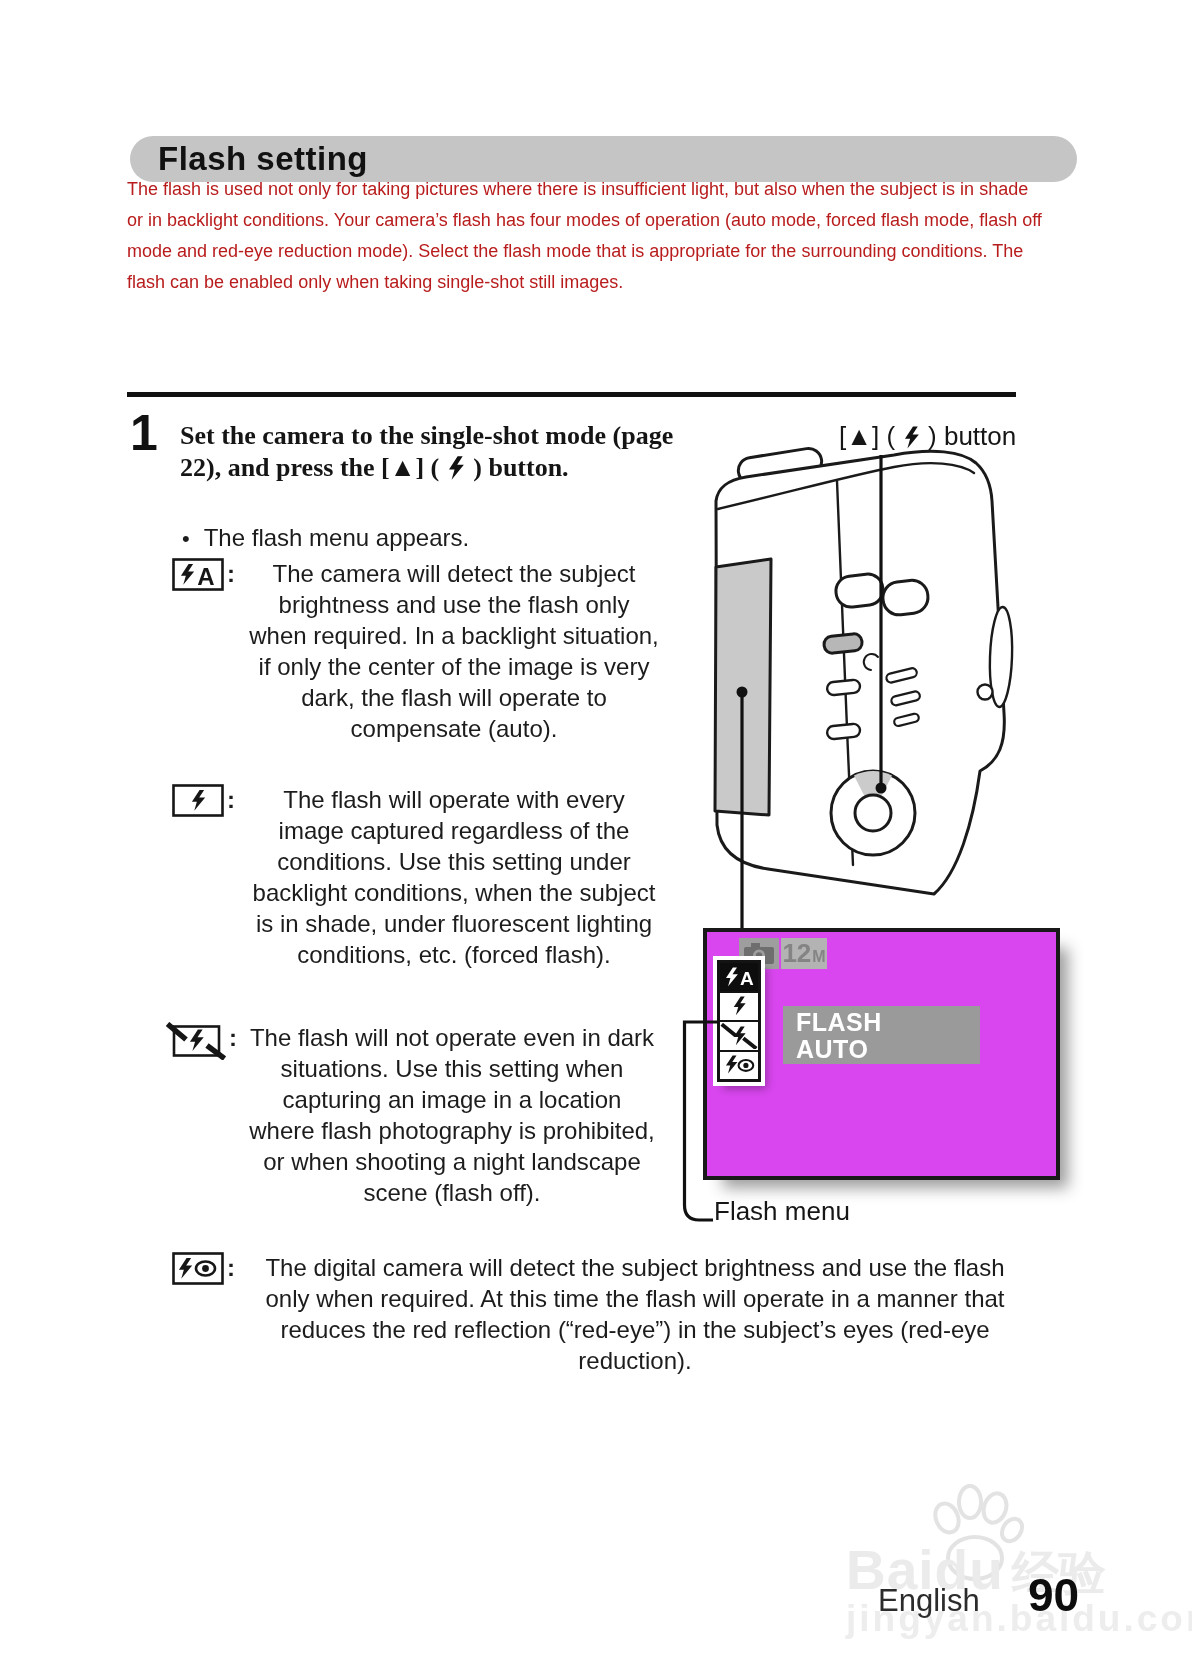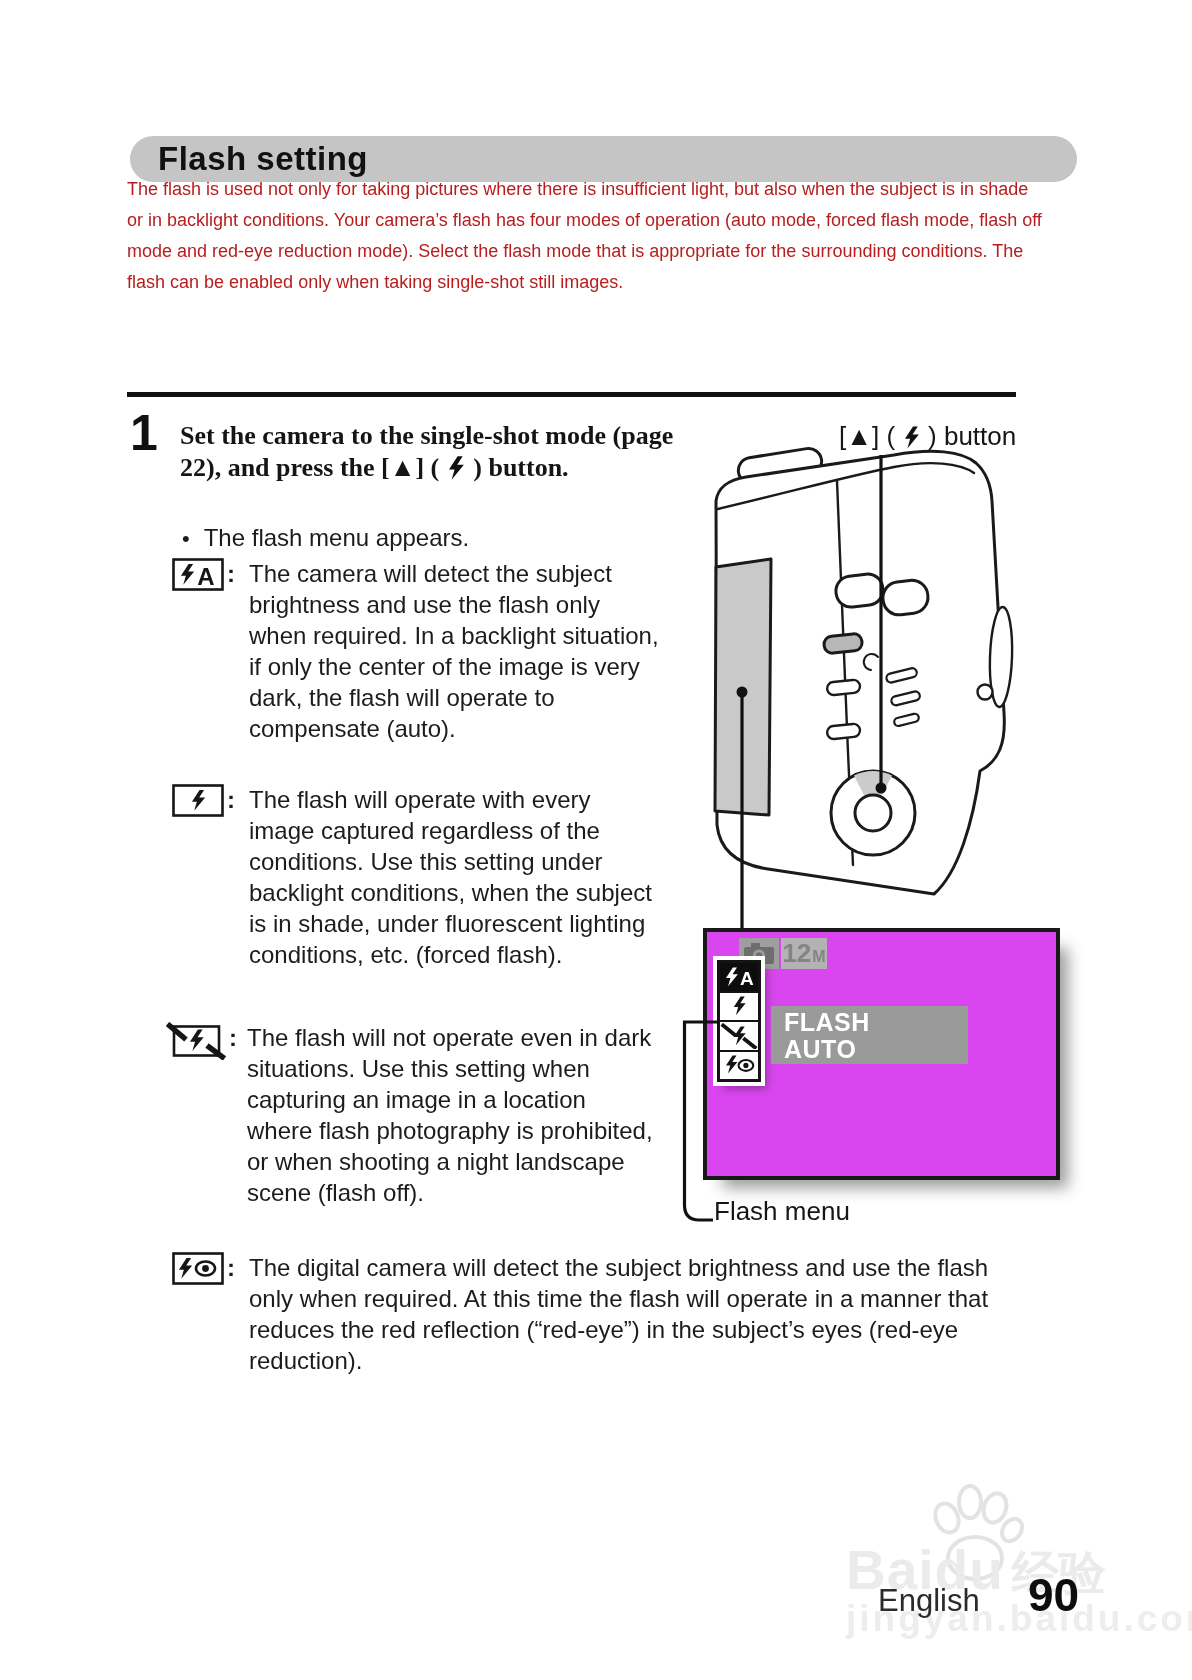--- a/index.html
+++ b/index.html
@@ -33,21 +33,21 @@
     font-size:26px; font-weight:bold; line-height:32px; color:#151515;font-family:Liberation Serif, serif;
   }
   .inline-bolt { vertical-align:-4px; margin:0 9px; }
 
   .bullet-line { left:182px; top:523px; font-size:24px; line-height:30px; }
   .bullet-line .marker { margin-right:14px; font-size:22px; }
 
   .mode-item { display:flex; align-items:flex-start; }
   .mode-icon-col { flex:none; display:flex; align-items:flex-start; }
   .mode-colon { font-size:24px; font-weight:bold; margin-left:3px; margin-top:2px; }
-  .mode-text { font-size:24px; line-height:31px; margin-left:14px; }
+  .mode-text { font-size:24px; line-height:31px; margin-left:14px;text-align:center; }
   #mode-item-0 { left:172px; top:558px; }
   #mode-item-1 { left:172px; top:784px; }
   #mode-item-2 { left:166px; top:1022px; }
   #mode-item-3 { left:172px; top:1252px; }
   #mode-item-0 .mode-text, #mode-item-1 .mode-text, #mode-item-2 .mode-text { width:410px; }
   #mode-item-2 .mode-text { margin-left:10px; }
   #mode-item-3 .mode-text { width:772px; }
 
   
   .figure-label {
@@ -72,21 +72,21 @@
     position:absolute; left:10px; top:28px; width:44px; height:122px;
     background:#ffffff; border:3px solid #131313;
     box-shadow:0 0 0 4px #ffffff, 6px 7px 8px rgba(0,0,0,0.3);
     display:flex; flex-direction:column;
   }
   .strip-cell { flex:1; display:flex; align-items:center; justify-content:center; }
   .strip-cell.sep { border-bottom:2px solid #131313; }
   .strip-cell.selected { background:#0d0d0d; }
 
   .flashbox {
-    position:absolute; left:64px; top:74px; width:197px; height:58px;
+    position:absolute; left:76px; top:74px; width:197px; height:58px;
     background:#9a9a9a; color:#ffffff; font-weight:bold;
     font-size:25px; line-height:27px; padding:3px 16px 0 13px; letter-spacing:0.5px;
   }
 
   .elbow { left:681px; top:1019px; }
   .flash-menu-label { left:714px; top:1196px; font-size:26px; color:#161616; }
 
   
   .wm-paw { left:925px; top:1478px; z-index:1; }
   .wm-brand { left:846px; top:1538px; z-index:2; font-weight:bold; color:#ebebeb; white-space:nowrap; }

